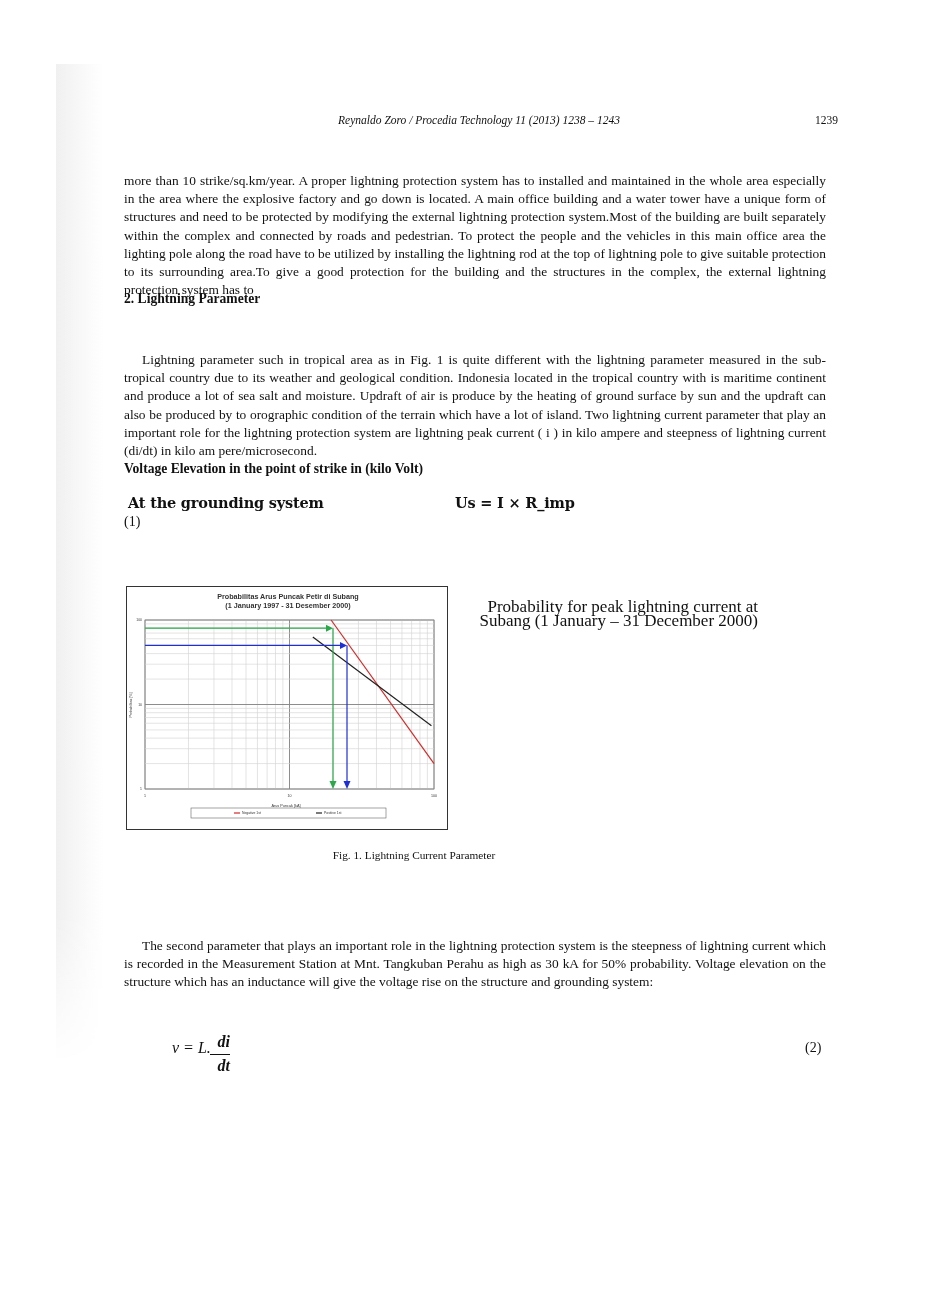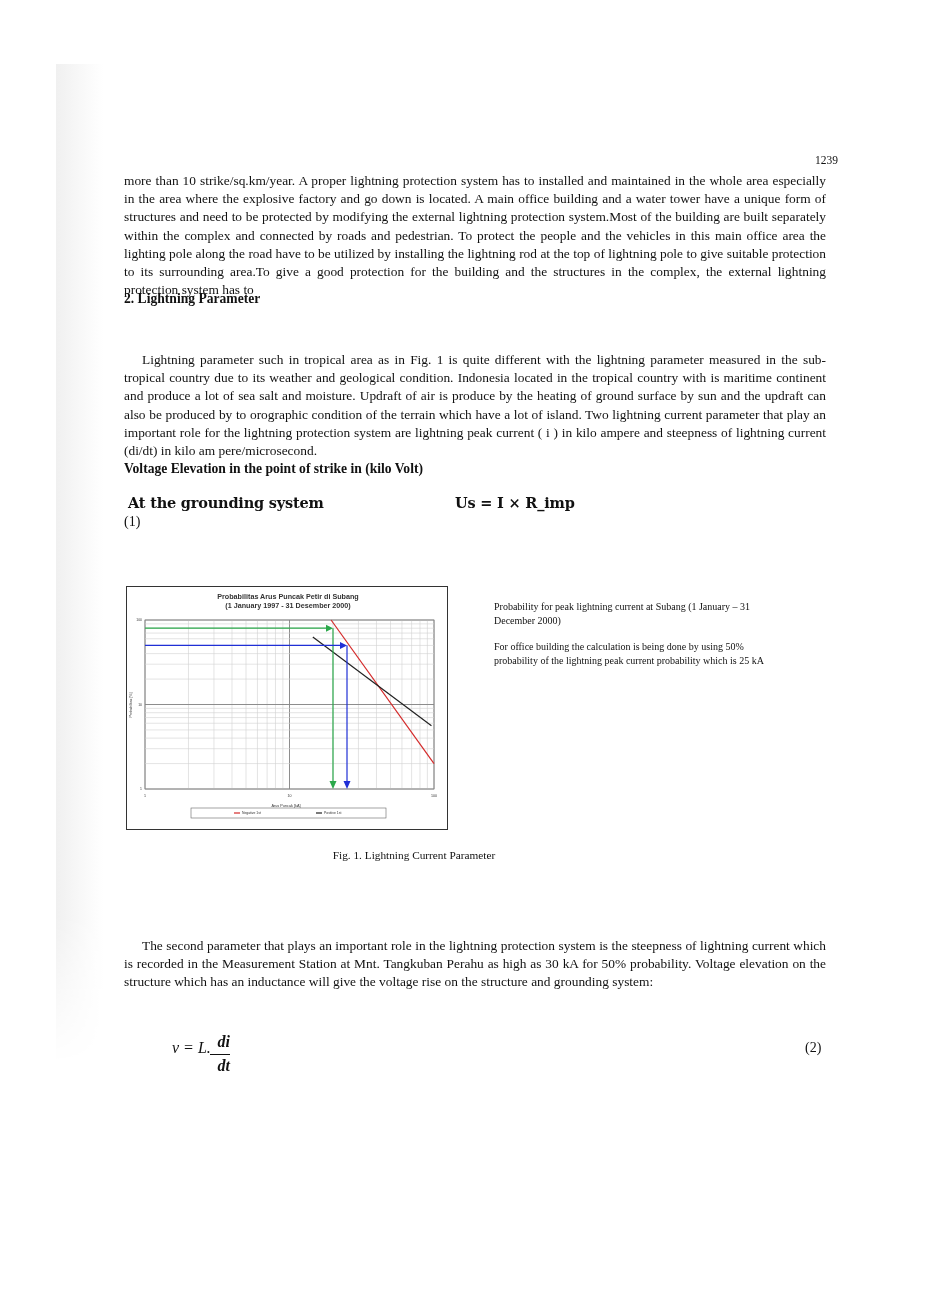--- a/index.html
+++ b/index.html
@@ -13,40 +13,40 @@
     position: absolute; left: 56px; top: 64px; width: 48px; height: 1000px;
     background: linear-gradient(to right, #f0f0f0, #fbfbfb 70%, #ffffff);
     -webkit-mask-image: linear-gradient(to bottom, #000 0%, #000 85%, transparent 100%);
             mask-image: linear-gradient(to bottom, #000 0%, #000 85%, transparent 100%);
   }
   .running-head {
     position: absolute; top: 114px; left: 120px; width: 718px; height: 18px;
     font-size: 11.5px;
   }
   .running-head .journal { position: absolute; left: 0; right: 0; text-align: center; font-style: italic; }
-  .running-head .page-no { position: absolute; right: 0; margin-top: 40px; }
+  .running-head .page-no { position: absolute; right: 0; }
   .para {
     position: absolute; left: 124px; width: 702px;
     font-size: 13.4px; line-height: 18.2px; text-align: justify; text-align-last: left; margin-top: 20px;
   }
   .indent { text-indent: 18px; }
   .h2 {
     position: absolute; left: 124px; font-size: 13.6px; font-weight: bold;
   }
   .eq1-label { position: absolute; left: 128px; top: 494px; font-size: 14.5px; font-weight: bold; font-family: "DejaVu Serif", serif; letter-spacing: -0.2px; }
   .eq1-formula { position: absolute; left: 455px; top: 494px; font-size: 14.5px; font-weight: bold; font-family: "DejaVu Serif", serif; letter-spacing: -0.2px; }
   .eq1-num { position: absolute; left: 124px; top: 514px; font-size: 14px; }
   .figure-box {
     position: absolute; left: 126px; top: 586px; width: 322px; height: 244px;
     border: 1.5px solid #333; box-sizing: border-box; background: #fff;
   }
   #chart { position: absolute; left: 126px; top: 586px; width: 324px; height: 246px; }
   .fig-notes {
-    position: absolute; left: 494px; top: 600px; width: 280px;
-    font-size: 10px; line-height: 13.6px;
+    position: absolute; left: 478px; top: 600px; width: 280px;
+    font-size: 17px; line-height: 13.6px; text-align: right;
   }
   .fig-notes p { margin: 0 0 13px 0; }
   .fig-caption {
     position: absolute; left: 0; width: 828px; top: 849px; text-align: center;
     font-size: 11.3px;
   }
   .eq2 { position: absolute; left: 172px; top: 1025px; font-size: 16px; font-style: italic; }
   .eq2 .lhs { position: absolute; left: 0; top: 14px; white-space: nowrap; }
   .eq2 .frac { position: absolute; left: 38px; top: 8px; width: 20px; text-align: right; font-weight: bold; }
   .eq2 .frac .num { display: block; height: 18px; }
@@ -54,20 +54,21 @@
   .eq2 .frac .den { display: block; }
   .eq2-num { position: absolute; left: 805px; top: 1040px; font-size: 14px; }
   svg text { font-family: "Liberation Sans", "DejaVu Sans", sans-serif; }
 </style>
 </head>
 <body>
 
 <div class="page-shadow"></div>
 
 <div class="running-head">
+  <span class="journal">Reynaldo Zoro / Procedia Technology 11 (2013) 1238 – 1243</span>
   <span class="page-no">1239</span>
 </div>
 
 <div class="para" style="top:152px;">more than 10 strike/sq.km/year. A proper lightning protection system has to installed and maintained in the whole area especially in the area where the explosive factory and go down is located. A main office building and a water tower have a unique form of structures and need to be protected by modifying the external lightning protection system.Most of the building are built separately within the complex and connected by roads and pedestrian. To protect the people and the vehicles in this main office area the lighting pole along the road have to be utilized by installing the lightning rod at the top of lightning pole to give suitable protection to its surrounding area.To give a good protection for the building and the structures in the complex, the external lightning protection system has to</div>
 
 <div class="h2" style="top:291px;">2.  Lightning Parameter</div>
 
 <div class="para indent" style="top:331px;">Lightning parameter such in tropical area as in Fig. 1 is quite different with the lightning parameter measured in the sub-tropical country due to its weather and geological condition. Indonesia located in the tropical country with is maritime continent and produce a lot of sea salt and moisture. Updraft of air is produce by the heating of ground surface by sun and the updraft can also be produced by to orographic condition of the terrain which have a lot of island. Two lightning current parameter that play an important role for the lightning protection system are lightning peak current ( i ) in kilo ampere and steepness of lightning current (di/dt) in kilo am pere/microsecond.</div>
 
 <div class="h2" style="top:461px;">Voltage Elevation in the point of strike in (kilo Volt)</div>
@@ -151,21 +152,20 @@
   <g id="c-legend">
       <line x1="108" y1="227" x2="114" y2="227" stroke="#d42a2a" stroke-width="1.2"></line>
       <text x="116" y="228.3" font-size="3.4" fill="#333">Negative 1st</text>
       <line x1="190" y1="227" x2="196" y2="227" stroke="#222222" stroke-width="1.2"></line>
       <text x="198" y="228.3" font-size="3.4" fill="#333">Positive 1st</text>
     </g>
 </svg>
 
 <div class="fig-notes">
   <p>Probability for peak lightning current at Subang (1 January – 31 December 2000)</p>
-  <p>For office building the calculation is being done by using 50% probability of the lightning peak current probability  which is  25 kA</p>
 </div>
 
 <div class="fig-caption">Fig. 1. Lightning Current Parameter</div>
 
 <div class="para indent" style="top:917px;">The second parameter that plays an important role in the lightning protection system is the steepness of lightning current which is recorded in the Measurement Station at Mnt. Tangkuban Perahu as high as 30 kA for 50% probability. Voltage elevation on the structure which has an inductance will give the voltage rise on the structure and grounding system:</div>
 
 <div class="eq2">
   <span class="lhs">v = L.</span>
   <span class="frac">
     <span class="num">di</span>

